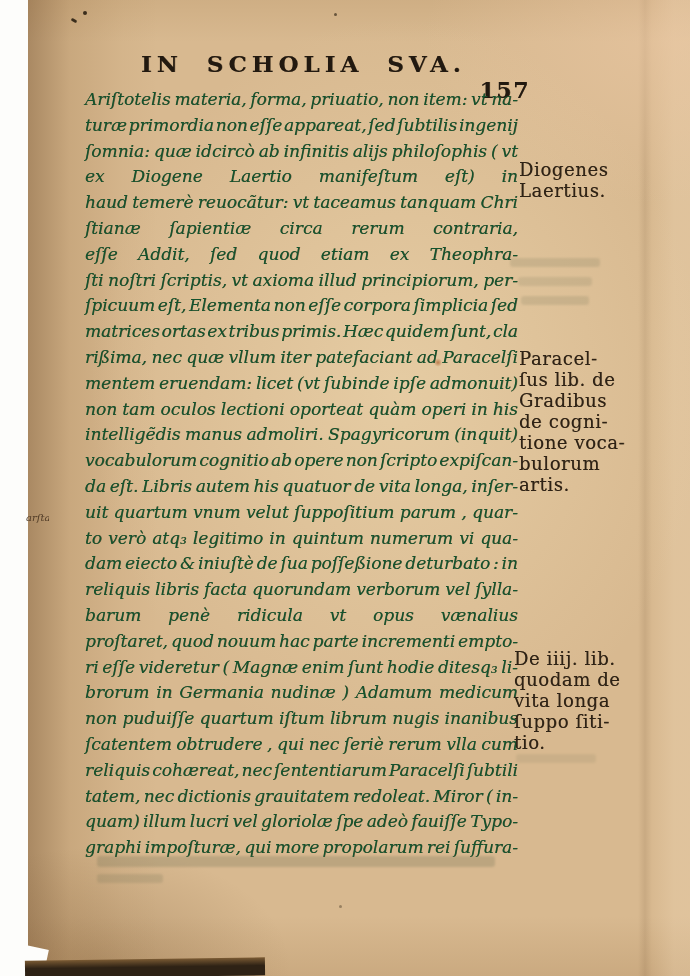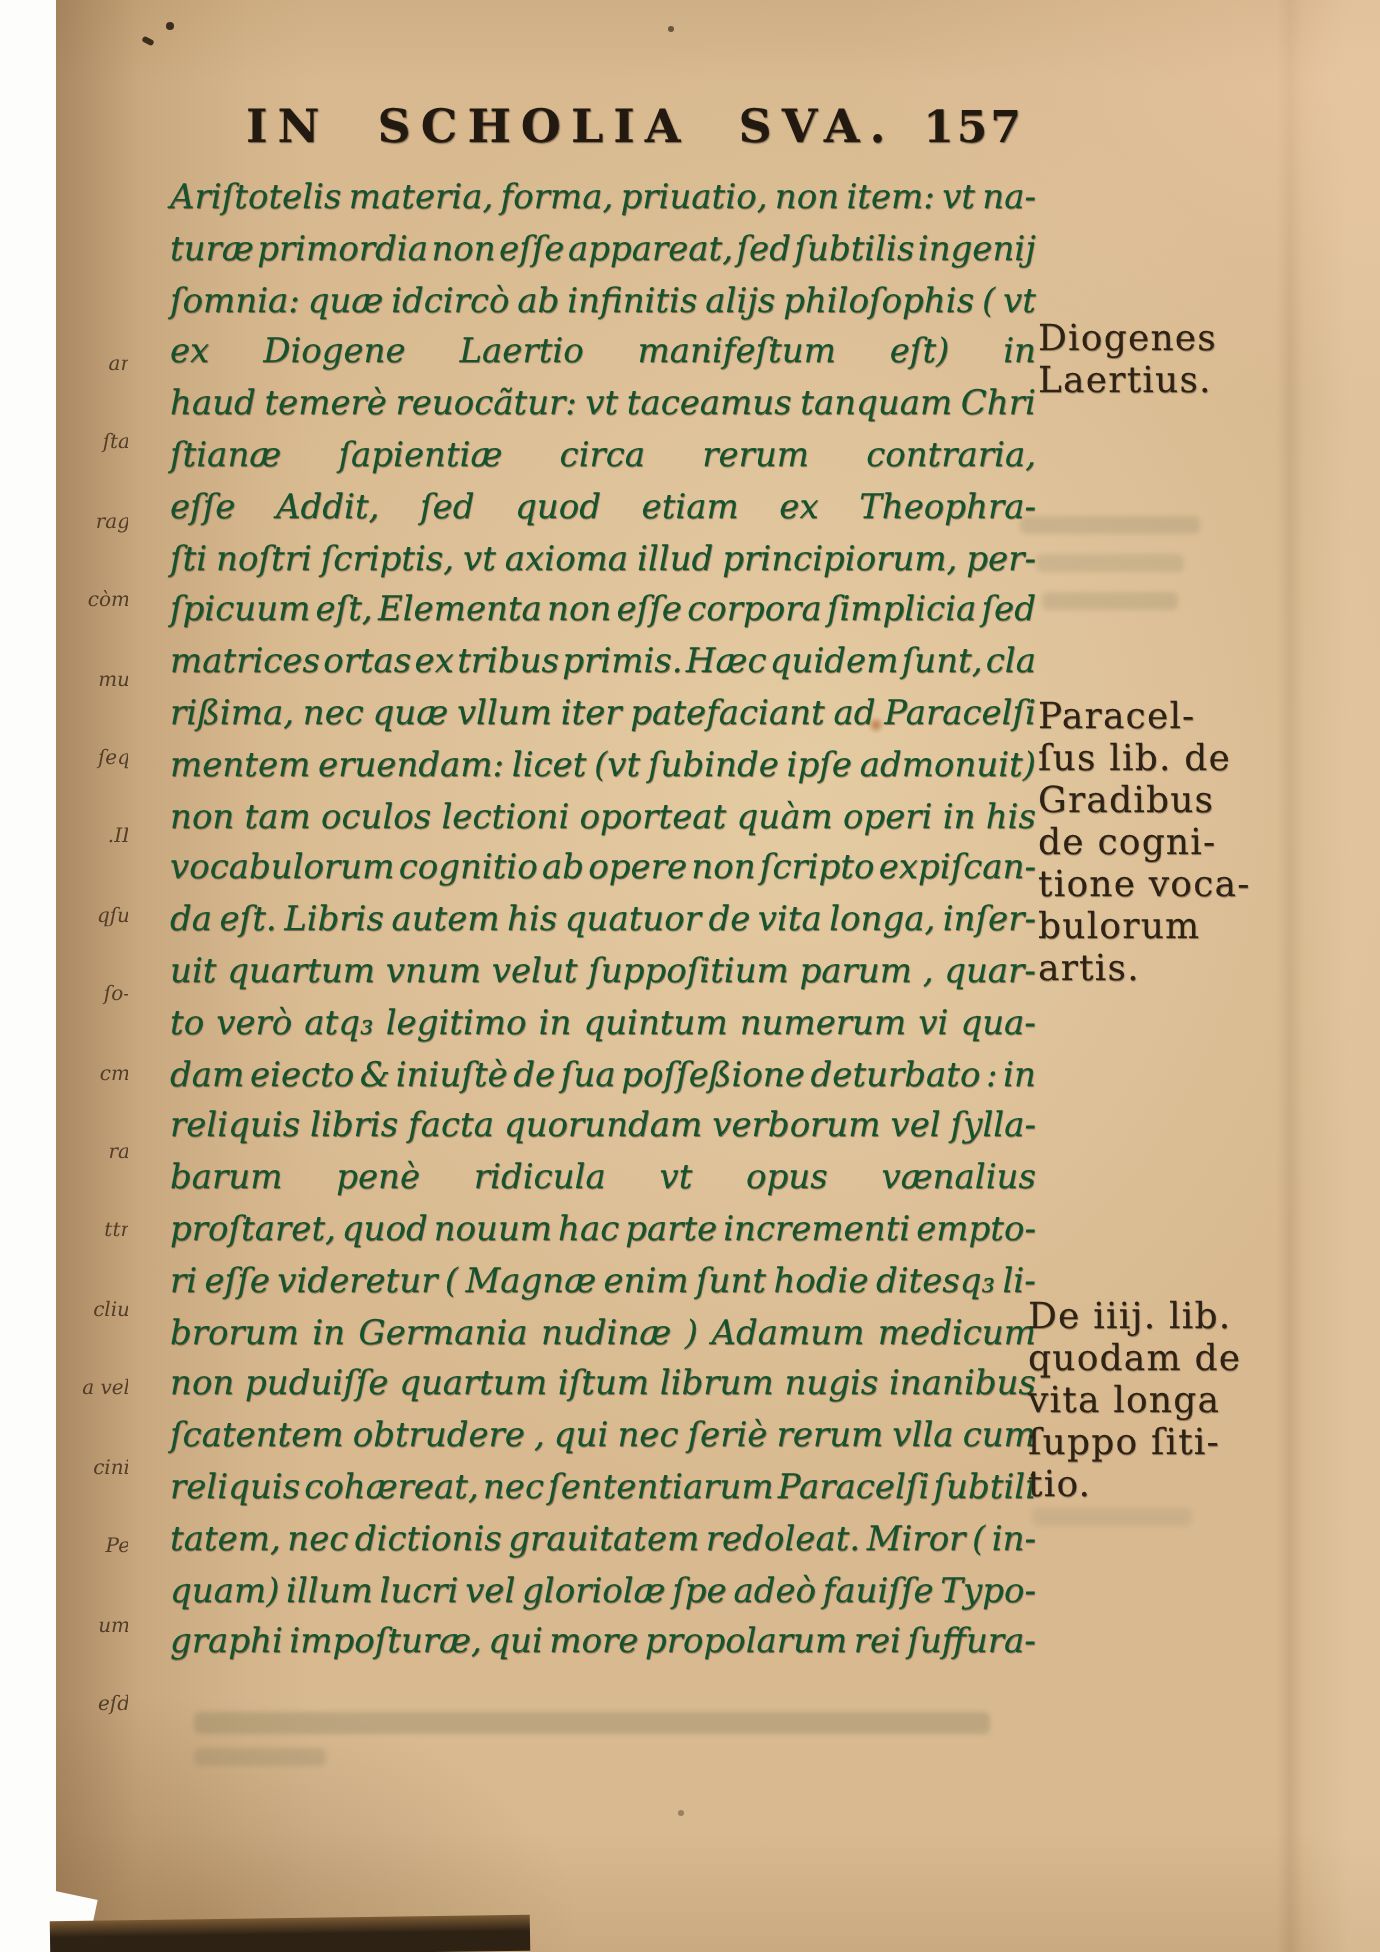--- a/index.html
+++ b/index.html
@@ -16,34 +16,35 @@
       radial-gradient(ellipse 320px 220px at 96% 4%, rgba(235,200,164,.55), transparent 75%),
       radial-gradient(ellipse 280px 170px at 10% 99%, rgba(112,78,42,.30), transparent 70%),
       linear-gradient(to right, rgba(105,70,36,.42) 0px, rgba(140,100,55,.20) 42px, rgba(150,110,60,.06) 95px, transparent 130px),
       linear-gradient(to right, transparent 610px, rgba(90,60,30,.12) 617px, transparent 624px, rgba(240,216,182,.32) 646px, rgba(240,216,182,.32) 100%),
       linear-gradient(to bottom, rgba(150,110,60,.14), transparent 42px),
       linear-gradient(to top, rgba(140,100,55,.18), transparent 60px),
       #d8b990;
   }
   
   #gutter-fragments{
-    position:absolute;left:40px;top:178px;width:24px;height:680px;
-    display:flex;flex-direction:column;justify-content:space-between;
-    align-items:flex-end;overflow:hidden;
+    position:absolute;left:25px;top:178px;width:24px;height:680px;
+    display:flex;flex-direction:row;justify-content:space-between;
+    align-items:center;overflow:hidden;
   }
   .frag{
     font-style:italic;font-size:10px;line-height:10px;
     color:rgba(58,40,23,.82);white-space:nowrap;
     transform:translateX(1px);
   }
   
   #header{
-    position:absolute;left:67px;top:50px;width:445px;
-    display:flex;align-items:center;
+    position:absolute;left:85px;top:50px;width:445px;
+    display:flex;align-items:flex-start;
     color:#221910;
+    flex-direction:column;
   }
   #header .title{
     margin-left:56px;
     font-size:23px;font-weight:700;letter-spacing:5px;word-spacing:11px;
     text-shadow:.4px .4px .6px rgba(35,22,10,.55);
     white-space:nowrap;
   }
   #header .pagenum{
     margin-left:auto;
     font-size:22px;font-weight:700;letter-spacing:1.5px;
@@ -236,20 +237,27 @@
         <span>tam</span>
         <span>oculos</span>
         <span>lectioni</span>
         <span>oporteat</span>
         <span>quàm</span>
         <span>operi</span>
         <span>in</span>
         <span>his</span>
       </div>
     <div class="line justify">
+        <span>intelligẽdis</span>
+        <span>manus</span>
+        <span>admoliri.</span>
+        <span>Spagyricorum</span>
+        <span>(inquit)</span>
+      </div>
+    <div class="line justify">
         <span>vocabulorum</span>
         <span>cognitio</span>
         <span>ab</span>
         <span>opere</span>
         <span>non</span>
         <span>ſcripto</span>
         <span>expiſcan-</span>
       </div>
     <div class="line justify">
         <span>da</span>

